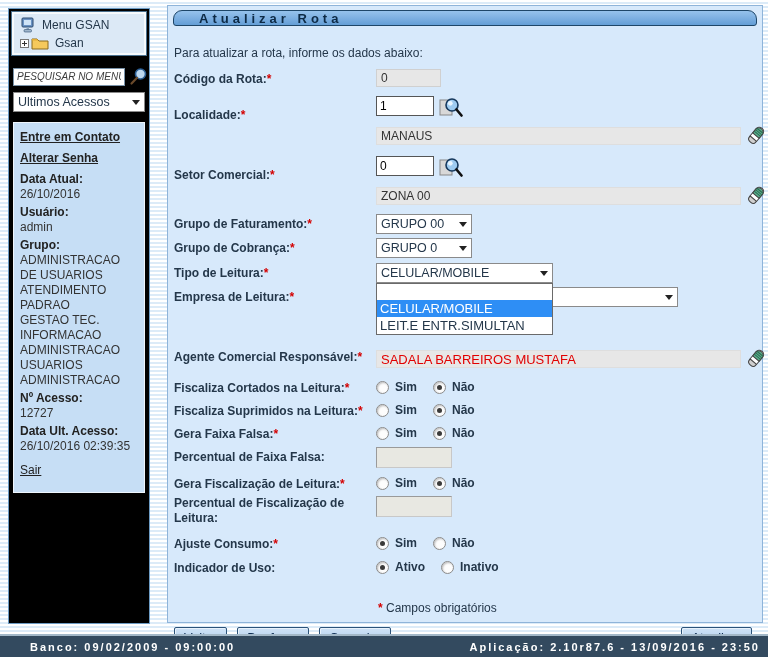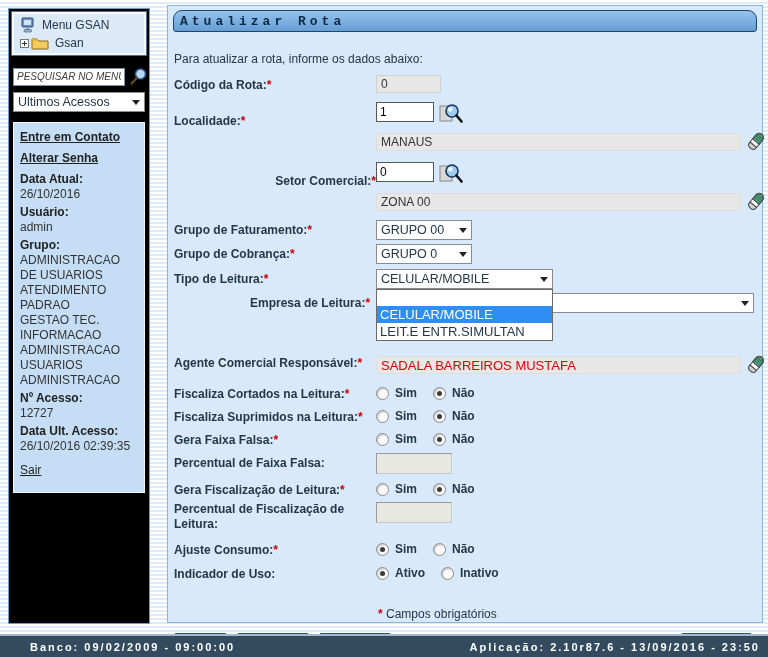--- a/index.html
+++ b/index.html
@@ -50,25 +50,25 @@
   .side-label { font-weight: bold; color:#222; margin-top: 3px; }
   .side-value, .group-line { color:#333; }
   .logout-link { font-weight: normal; margin-top: 9px; }
 
   
   .main-panel {
     position: absolute; left: 167px; top: 5px; width: 596px; height: 618px;
     background: #d7e9fb; border: 1px solid #8fb4d9;
   }
   .title-bar {
-    margin: 4px 5px 0 5px; height: 22px;
+    margin: 4px 5px 0 5px; height: 16px;
     background: linear-gradient(180deg, #96c2ec 0%, #649ed6 100%);
     border: 1px solid #1e4668; border-radius: 9px 9px 3px 3px;
-    display:flex; align-items:center; padding-left: 6px;
-    font-weight: bold; font-size: 13px; letter-spacing: 4px; color: #0d2a45; font-family: Liberation Mono, monospace;
+    display:flex; align-items:center; padding-left: 25px;
+    font-weight: bold; font-size: 13px; letter-spacing: 4px; color: #0d2a45;
   }
   .form-area { position: relative; padding: 20px 8px 0 6px; }
   .intro { margin-bottom: 9px; }
   .row { display: flex; align-items: flex-start; margin-bottom: 5px; }
   .lbl { width: 202px; flex:none; font-weight: bold; padding-top: 3px; }
   .req { color: #d40000; font-weight: bold; }
   .ro-field {
     background: #e7e7e7; border: 1px solid #dedede; height: 18px;
     padding: 1px 4px; color: #333; overflow: hidden; white-space: nowrap;
   }
@@ -238,21 +238,21 @@
                 <line x1="6.2" y1="8.2" x2="14.4" y2="8.2" stroke="#2e6b52"></line>
                 <path d="M6.2 14.5 h8.2 v1.5 a4.1 3 0 0 1 -8.2 0 z" fill="#cfcfcf" stroke="#444"></path>
               </g>
             </svg>
           </span>
         </div>
       </div>
     </div>
 
     <div class="row" style="margin-bottom:8px;">
-      <div class="lbl" style="padding-top:12px;text-align:right;"><span>Setor Comercial:</span><span class="req">*</span></div>
+      <div class="lbl" style="padding-top:12px;"><span>Setor Comercial:</span><span class="req">*</span></div>
       <div>
         <div class="lookup-line">
           <input class="lookup-input" value="0" style="">
           <span class="icon-btn">
             <svg width="25" height="23" viewBox="0 0 25 23">
               <rect x="2" y="4" width="12" height="15" fill="#d8d8d8" stroke="#888"></rect>
               <circle cx="14" cy="9" r="6" fill="#9ecbf0" stroke="#16385c" stroke-width="1.6"></circle>
               <circle cx="12.3" cy="7.3" r="2.4" fill="#e9f5ff"></circle>
               <line x1="18.5" y1="13.5" x2="23.5" y2="19.5" stroke="#111" stroke-width="2.6" stroke-linecap="round"></line>
             </svg>
@@ -300,21 +300,21 @@
           <span class="arrow-down"></span>
         </div>
         <div class="dropdown-list">
           <div class="dd-option dd-blank"></div>
           <div class="dd-option dd-selected">CELULAR/MOBILE</div>
           <div class="dd-option">LEIT.E ENTR.SIMULTAN</div>
         </div>
       </div>
     </div>
 
-    <div class="row" style="margin-bottom:36px;justify-content:flex-end;">
+    <div class="row" style="margin-bottom:36px;">
       <div class="lbl"><span>Empresa de Leitura:</span><span class="req">*</span></div>
       <div class="fake-select form-select sel-empresa">
         <span></span>
         <span class="arrow-down"></span>
       </div>
     </div>
 
     <div class="row" style="margin-bottom:9px;">
       <div class="lbl" style="padding-top:7px;"><span>Agente Comercial Responsável:</span><span class="req">*</span></div>
       <div class="name-line" style="padding-top:5px;">

